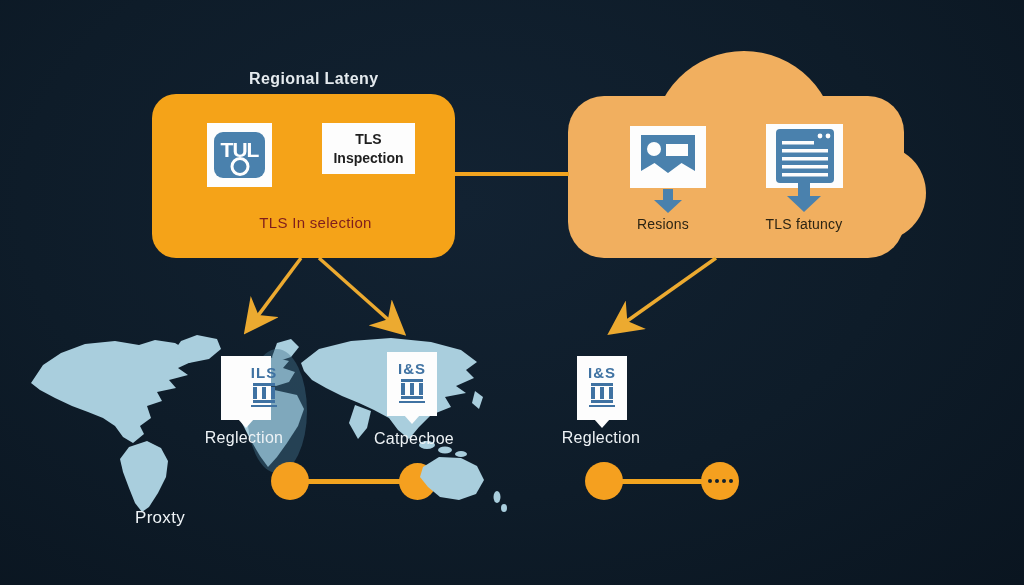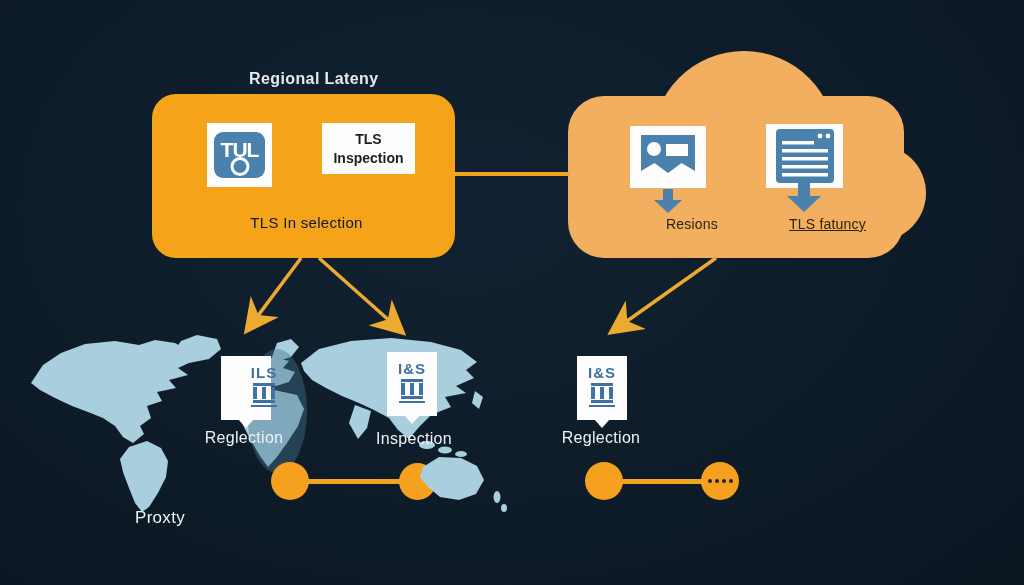--- a/index.html
+++ b/index.html
@@ -17,38 +17,38 @@
   .insp-box{left:152px;top:94px;width:303px;height:164px;background:#f5a318;border-radius:24px;z-index:1;}
   .card{position:absolute;background:#fdfdfd;}
   .card1{left:55px;top:29px;width:65px;height:64px;}
   .card2{left:170px;top:29px;width:93px;height:51px;display:flex;align-items:center;justify-content:center;}
   .card2 span{font-size:14px;font-weight:bold;color:#1e1e1e;text-align:center;line-height:1.3;width:80px;}
   .logo{position:absolute;left:7px;top:9px;width:51px;height:46px;background:#4a81ad;border-radius:9px;
         display:flex;align-items:flex-start;justify-content:center;}
   .logo span{color:#fff;font-weight:bold;font-size:21px;letter-spacing:-1px;margin-top:6px;}
   .logo .ring{position:absolute;left:50%;bottom:2px;transform:translateX(-50%);width:13px;height:13px;
         border:3px solid #fff;border-radius:50%;background:#4a81ad;}
-  .insp-caption{position:absolute;left:3px;top:120px;width:100%;text-align:center;font-size:15px;
-        color:#0f172a;letter-spacing:.3px;}
+  .insp-caption{position:absolute;left:12px;top:120px;width:100%;text-align:center;font-size:15px;
+        color:#7f1d1d;letter-spacing:.3px;}
 
   
   .cloud-part{background:#f1af5f;z-index:1;}
   .cloud-body{left:568px;top:96px;width:336px;height:162px;border-radius:36px;}
   .cloud-bump{border-radius:50%;}
   .bump1{left:652px;top:51px;width:184px;height:184px;}
   .bump2{left:795px;top:108px;width:100px;height:100px;}
   .bump3{left:830px;top:145px;width:96px;height:96px;}
 
   .cloud-card{z-index:2;background:#fdfdfd;}
   .ccard1{left:630px;top:126px;width:76px;height:62px;display:flex;align-items:center;justify-content:center;}
   .ccard2{left:766px;top:124px;width:77px;height:64px;}
   .blue-arrow{z-index:3;}
-  .cloud-label{z-index:2;font-size:14px;color:#2c2413;text-align:right;letter-spacing:.2px;}
+  .cloud-label{z-index:2;font-size:14px;color:#2c2413;text-align:center;letter-spacing:.2px;}
   .clabel1{left:608px;top:216px;width:110px;}
-  .clabel2{left:742px;top:216px;width:124px;text-decoration:underline;}
+  .clabel2{left:742px;top:216px;width:124px;}
 
   
   .map{left:25px;top:333px;width:490px;height:180px;z-index:2;filter:blur(.4px);}
 
   
   .overlay{left:0;top:0;width:1024px;height:585px;z-index:5;pointer-events:none;}
 
   
   .marker{width:50px;height:64px;background:#fdfdfd;z-index:3;display:flex;flex-direction:column;
           align-items:center;padding-top:9px;box-sizing:border-box;}
@@ -211,21 +211,21 @@
     <div class="pillar">
       <div class="bar"></div>
         <div class="cols"></div>
         <div class="bar"></div>
         <div class="under"></div>
     </div>
     <div class="pointer"></div>
   </div>
 
   <div class="abs marker-label ml1">Reglection</div>
-  <div class="abs marker-label ml2">Inspection</div>
+  <div class="abs marker-label ml2">Catpecboe</div>
   <div class="abs marker-label ml3">Reglection</div>
 
   <div class="abs link linkAB"></div>
   <div class="abs link linkCD"></div>
   <div class="abs dot dotA"></div>
   <div class="abs dot dotB"></div>
   <div class="abs dot dotC"></div>
   <div class="abs dot dotD">
     <i></i>
       <i></i>

